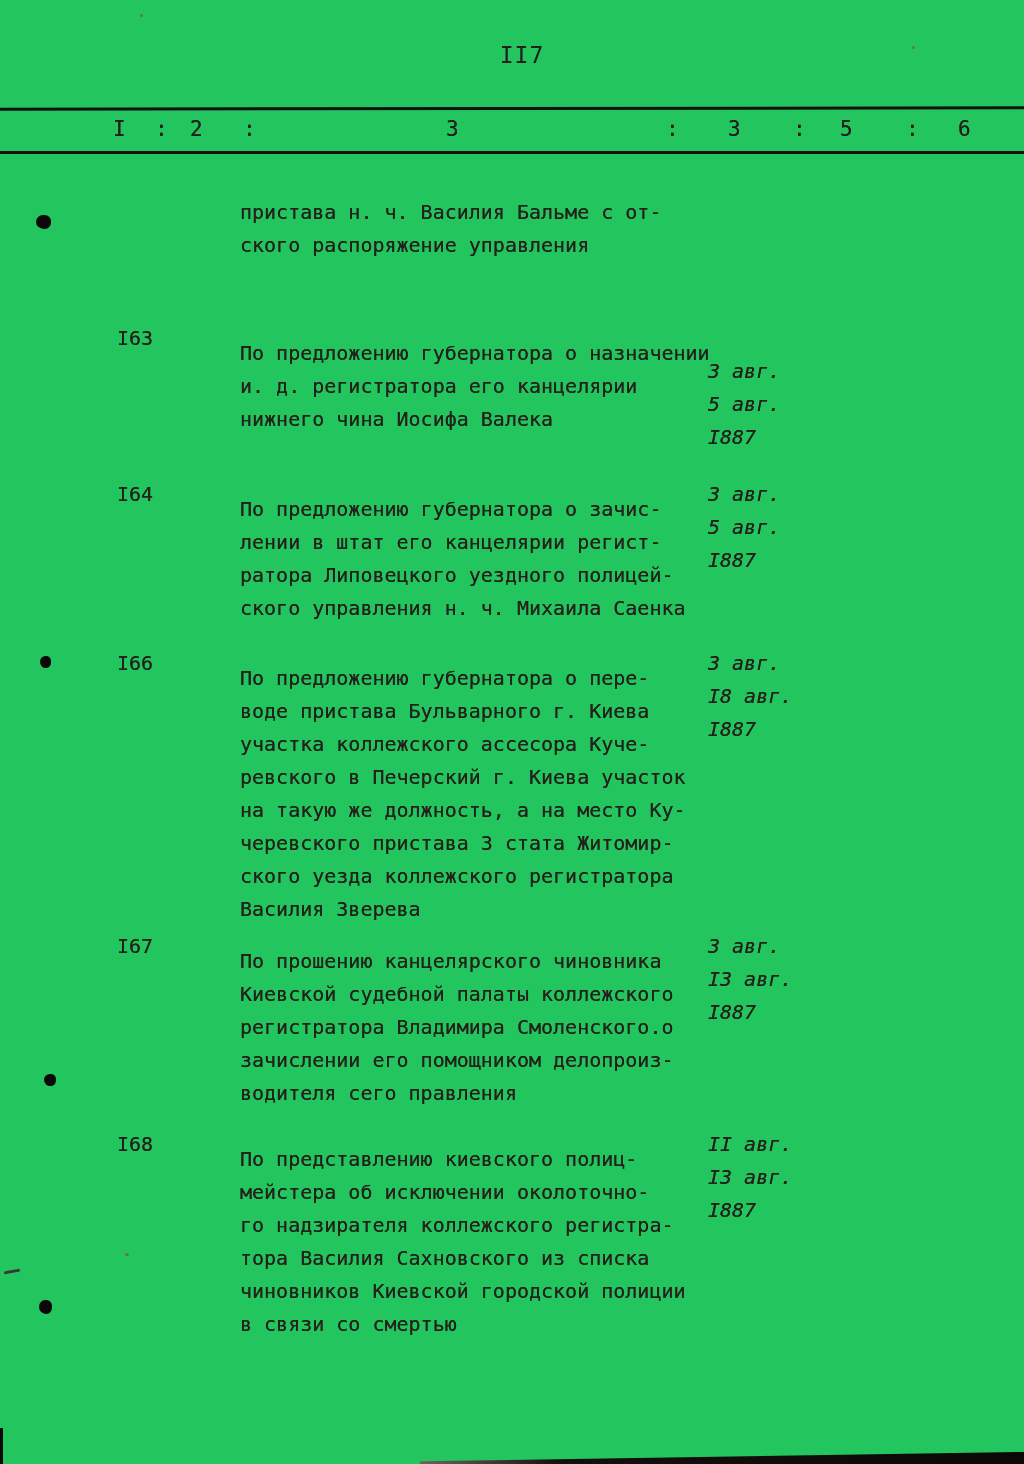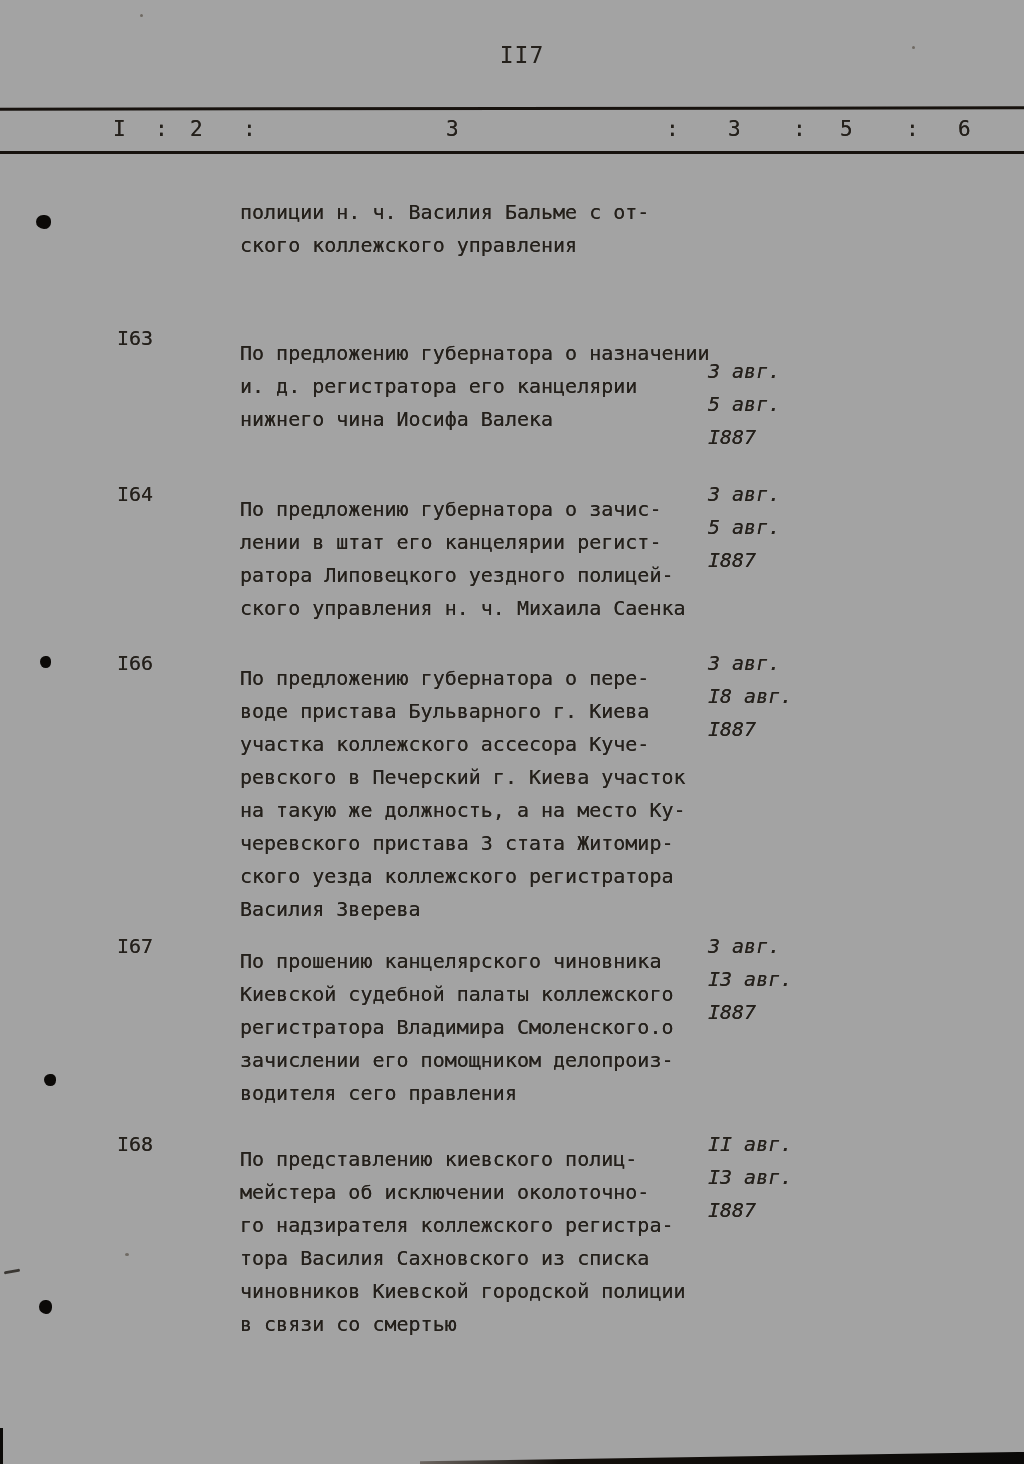--- a/index.html
+++ b/index.html
@@ -1,18 +1,18 @@
 <!DOCTYPE html>
 <html><head>
 <meta charset="utf-8">
 <style>
   html,body{margin:0;padding:0;background:#e8e8e8;}
   .page{
     position:relative;width:1024px;height:1464px;margin:0 auto;
-    background:#a3a3a3;overflow:hidden;
+    background:#22c55e;overflow:hidden;
     font-family:"DejaVu Sans Mono","Liberation Mono",monospace;
     color:#24201b;
   }
   .txt{font-size:20px;line-height:33px;white-space:pre;
        text-shadow:0 0 .5px rgba(40,34,28,.85);}
   .pageno{position:absolute;top:42px;left:0;width:100%;text-align:center;
           font-size:23px;letter-spacing:1px;transform:translateX(10px);}
   .rule{position:absolute;left:0;width:1024px;height:3px;background:#17120e;}
   .rule1{top:107px;transform:rotate(-.08deg);}
   .rule2{top:151px;}
@@ -45,21 +45,21 @@
       <span class="hcell" style="left: 243px;">:</span>
       <span class="hcell" style="left: 446px;">3</span>
       <span class="hcell" style="left: 666px;">:</span>
       <span class="hcell" style="left: 728px;">3</span>
       <span class="hcell" style="left: 793px;">:</span>
       <span class="hcell" style="left: 840px;">5</span>
       <span class="hcell" style="left: 906px;">:</span>
       <span class="hcell" style="left: 958px;">6</span>
     </div>
   <div class="rule rule2"></div>
-  <div id="intro" class="txt" style="position:absolute;left:240px;top:196px;"><div class="line">полиции н. ч. Василия Бальме с от-</div><div class="line">ского коллежского управления</div></div>
+  <div id="intro" class="txt" style="position:absolute;left:240px;top:196px;"><div class="line">пристава н. ч. Василия Бальме с от-</div><div class="line">ского распоряжение управления</div></div>
   <div id="entries">
       <div class="entry txt" style="top: 322px;"><div class="num">I63</div><div class="textcol"><div class="line">По предложению губернатора о назначении</div><div class="line">и. д. регистратора его канцелярии</div><div class="line">нижнего чина Иосифа Валека</div></div><div class="datecol" style="top: 33px;"><div class="line">3 авг.</div><div class="line">5 авг.</div><div class="line">I887</div></div></div>
       <div class="entry txt" style="top: 478px;"><div class="num">I64</div><div class="textcol"><div class="line">По предложению губернатора о зачис-</div><div class="line">лении в штат его канцелярии регист-</div><div class="line">ратора Липовецкого уездного полицей-</div><div class="line">ского управления н. ч. Михаила Саенка</div></div><div class="datecol" style="top: 0px;"><div class="line">3 авг.</div><div class="line">5 авг.</div><div class="line">I887</div></div></div>
       <div class="entry txt" style="top: 647px;"><div class="num">I66</div><div class="textcol"><div class="line">По предложению губернатора о пере-</div><div class="line">воде пристава Бульварного г. Киева</div><div class="line">участка коллежского ассесора Куче-</div><div class="line">ревского в Печерский г. Киева участок</div><div class="line">на такую же должность, а на место Ку-</div><div class="line">черевского пристава 3 стата Житомир-</div><div class="line">ского уезда коллежского регистратора</div><div class="line">Василия Зверева</div></div><div class="datecol" style="top: 0px;"><div class="line">3 авг.</div><div class="line">I8 авг.</div><div class="line">I887</div></div></div>
       <div class="entry txt" style="top: 930px;"><div class="num">I67</div><div class="textcol"><div class="line">По прошению канцелярского чиновника</div><div class="line">Киевской судебной палаты коллежского</div><div class="line">регистратора Владимира Смоленского.о</div><div class="line">зачислении его помощником делопроиз-</div><div class="line">водителя сего правления</div></div><div class="datecol" style="top: 0px;"><div class="line">3 авг.</div><div class="line">I3 авг.</div><div class="line">I887</div></div></div>
       <div class="entry txt" style="top: 1128px;"><div class="num">I68</div><div class="textcol"><div class="line">По представлению киевского полиц-</div><div class="line">мейстера об исключении околоточно-</div><div class="line">го надзирателя коллежского регистра-</div><div class="line">тора Василия Сахновского из списка</div><div class="line">чиновников Киевской городской полиции</div><div class="line">в связи со смертью</div></div><div class="datecol" style="top: 0px;"><div class="line">II авг.</div><div class="line">I3 авг.</div><div class="line">I887</div></div></div>
     </div>
   <div id="marks">
       <div class="blob" style="left: 36px; top: 215px; width: 15px; height: 14px;"></div>
       <div class="blob" style="left: 40px; top: 656px; width: 11px; height: 12px;"></div>

